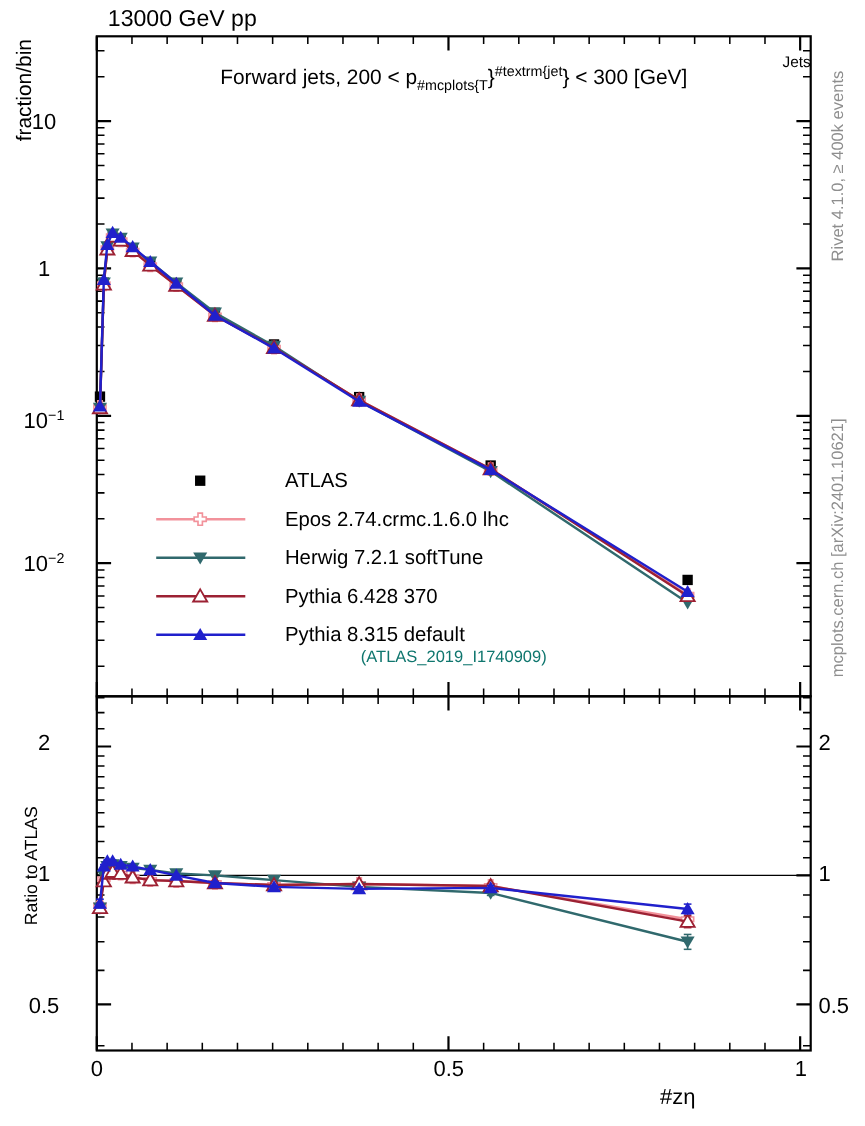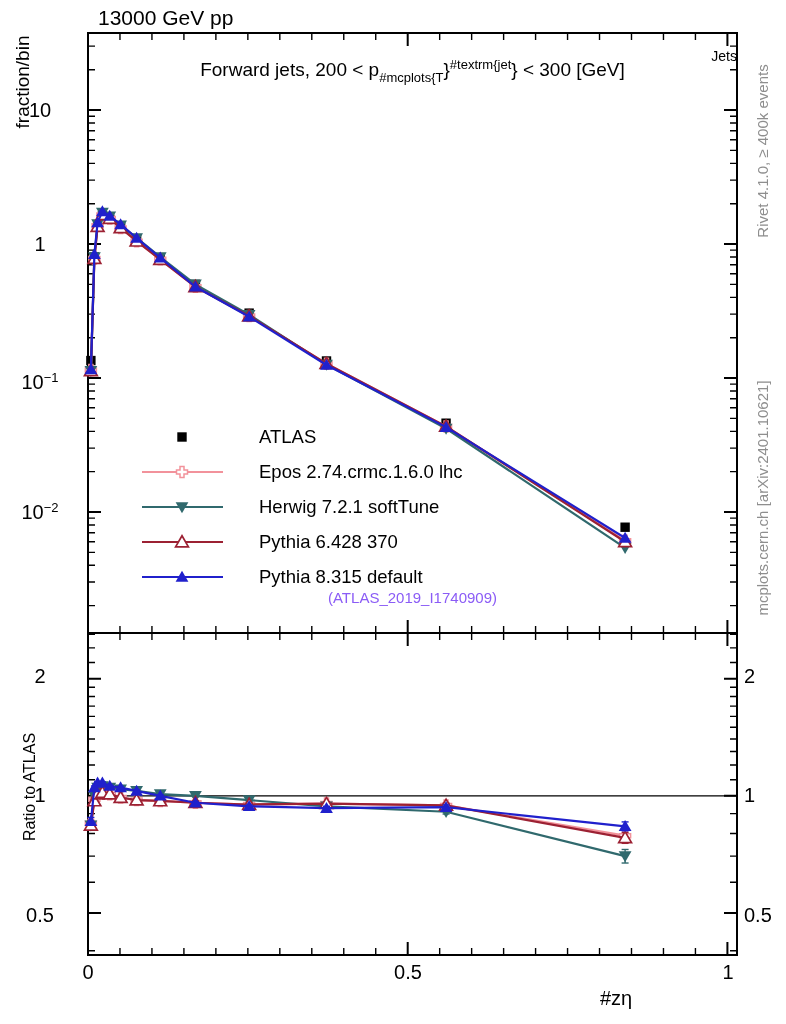--- a/index.html
+++ b/index.html
@@ -13,21 +13,21 @@
   .title sup{font-size:13px;vertical-align:7px;}
   .ytick{left:0px;width:80px;text-align:center;font-size:20px;line-height:1;}
   .ytick sup{font-size:13px;vertical-align:7px;}
   .rtickR{left:744px;font-size:20px;line-height:1;}
   .xtick{font-size:20px;top:961px;width:40px;text-align:center;}
   .xlabel{left:600px;top:987px;width:137px;text-align:left;font-size:20px;}
   .vtext{position:absolute;white-space:nowrap;transform:translate(-50%,-50%) rotate(-90deg);}
   .ylabel-main{font-size:19px;}
   .ylabel-ratio{font-size:16px;}
   .sidenote{font-size:15px;color:#8e8e8e;}
-  .watermark{left:88px;top:589px;width:649px;text-align:center;font-size:15px;color:#8b5cf6;}
+  .watermark{left:88px;top:589px;width:649px;text-align:center;font-size:15px;color:#0f766e;}
   #legend{position:absolute;left:140px;top:419px;}
   .legrow{display:flex;align-items:center;height:35px;}
   .legrow svg{display:block;}
   .leglabel{margin-left:34px;font-size:18.5px;}
   svg{position:absolute;left:0;top:0;}
 </style>
 </head>
 <body>
 
 <div class="page">

